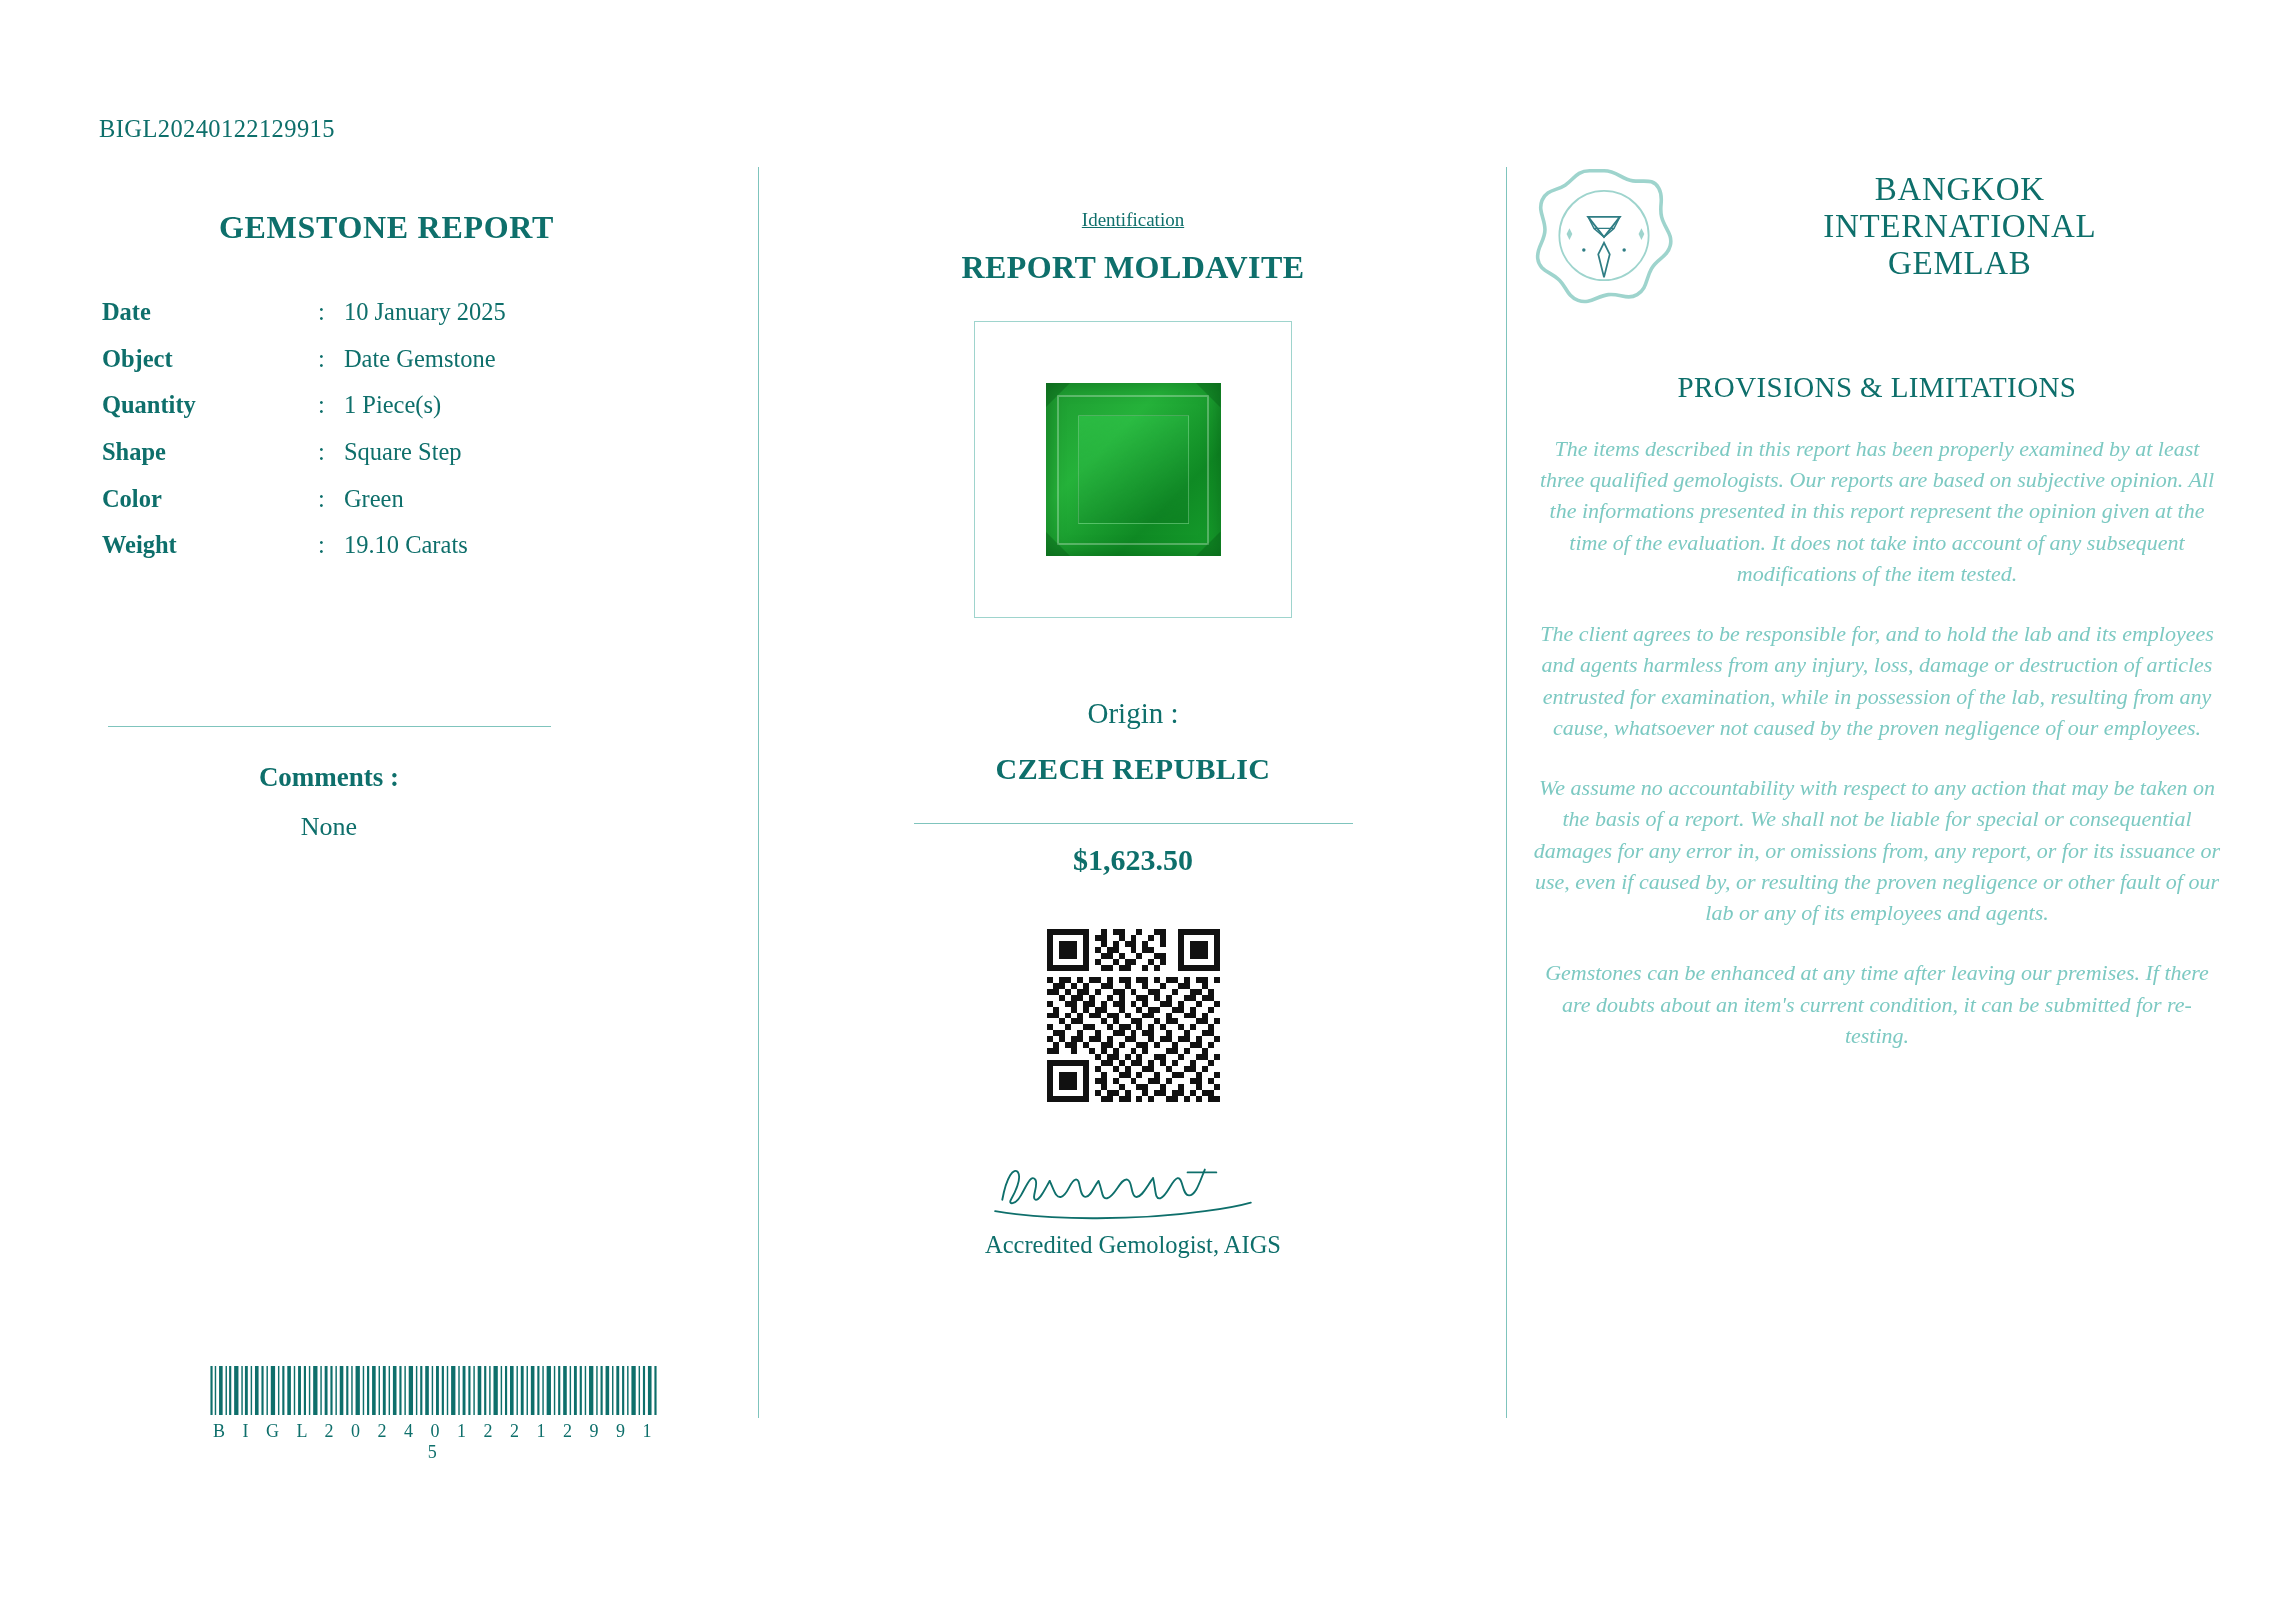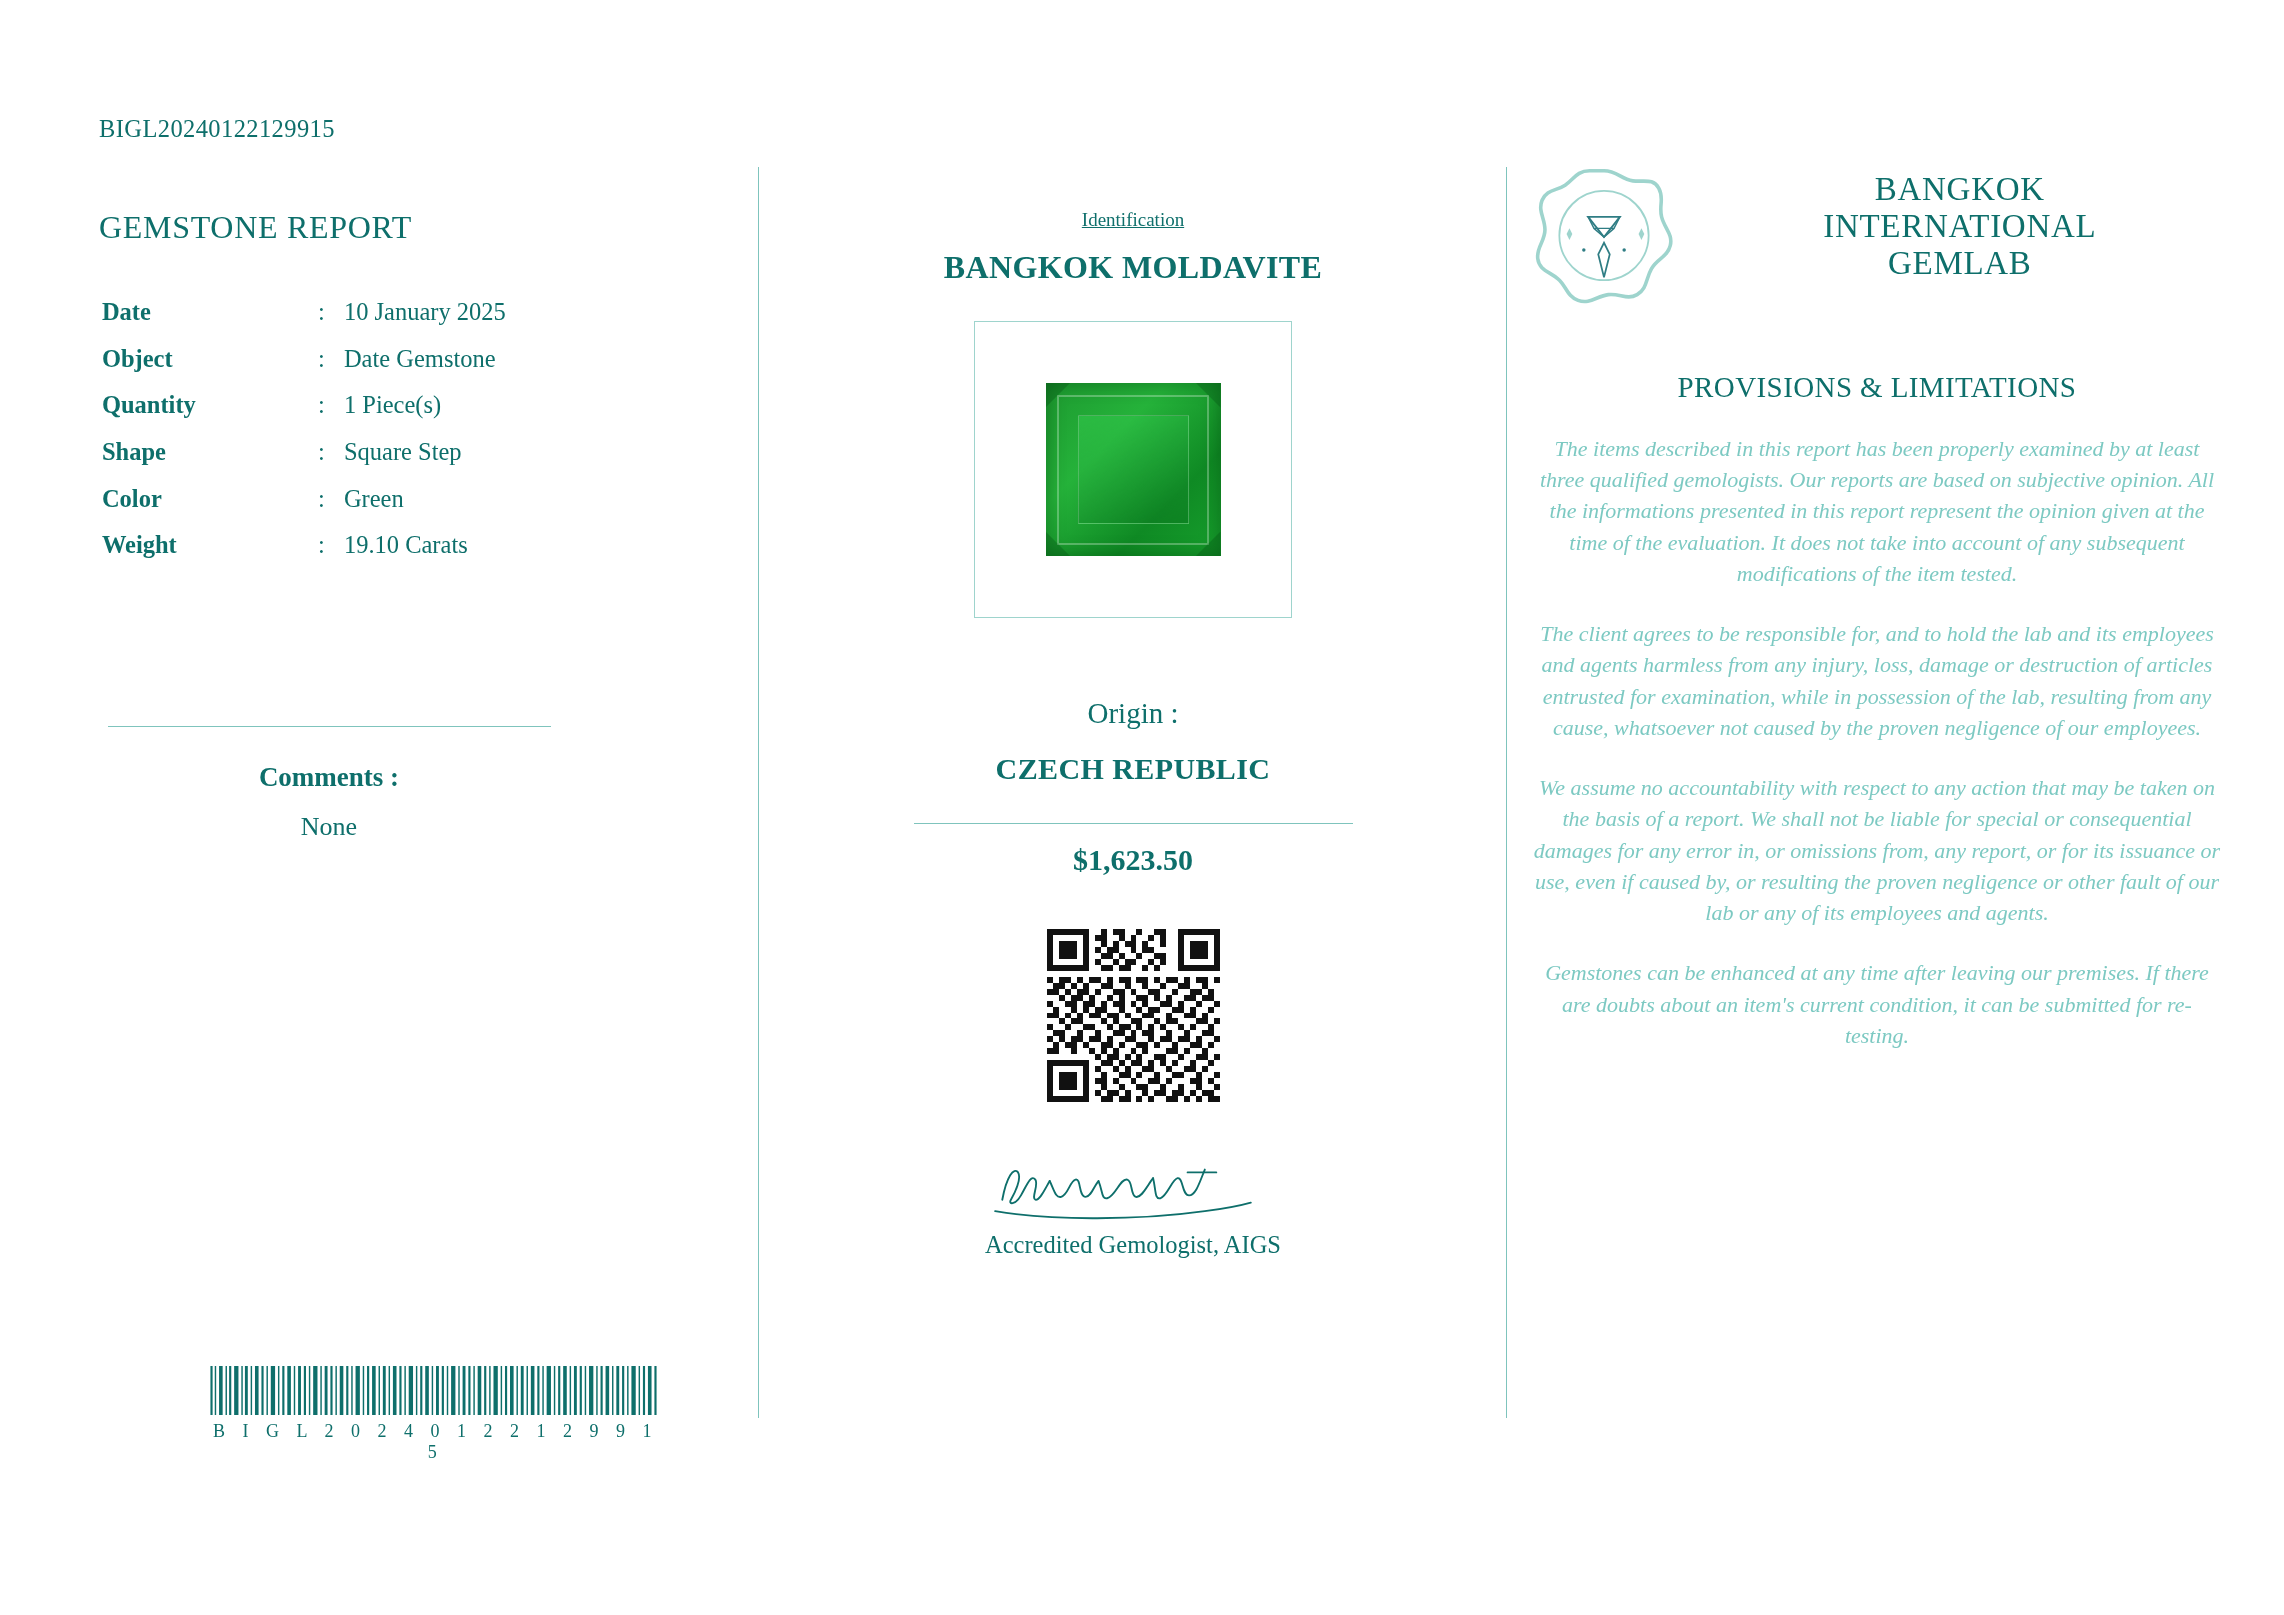--- a/index.html
+++ b/index.html
@@ -36,22 +36,23 @@
   .divider-2 { left: 1506px; top: 167px; height: 1251px; }
 
   
   .col-left {
     position: absolute;
     left: 99px;
     top: 209px;
     width: 618px;
   }
   .left-title {
+    text-align: center;
     font-size: 32px;
-    font-weight: normal;
+    font-weight: bold;
     letter-spacing: 0.7px;
     color: #0e6f6b;
     margin-bottom: 52px;
     padding-right: 43px;
   }
   .spec-table {
     margin-left: 2.9px;
     border-collapse: collapse;
     margin-top: 25px;
   }
@@ -401,21 +402,21 @@
       <rect x="604" y="0" width="3" height="68"></rect>
         <rect x="611" y="0" width="5" height="68"></rect>
       <rect x="620" y="0" width="3" height="68"></rect>
     </g>
   </svg>
   <div class="barcode-text">B I G L 2 0 2 4 0 1 2 2 1 2 9 9 1 5</div>
 </div>
 
 <div class="col-center">
   <div class="ident-label">Identification</div>
-  <div class="ident-value">BANGKOK MOLDAVITE</div>
+  <div class="ident-value">REPORT MOLDAVITE</div>
 
   <div class="gem-frame">
     <div class="gem">
       <div class="facet-outer"></div>
       <div class="facet-inner"></div>
       <div class="corner c1"></div>
       <div class="corner c2"></div>
       <div class="corner c3"></div>
       <div class="corner c4"></div>
     </div>

